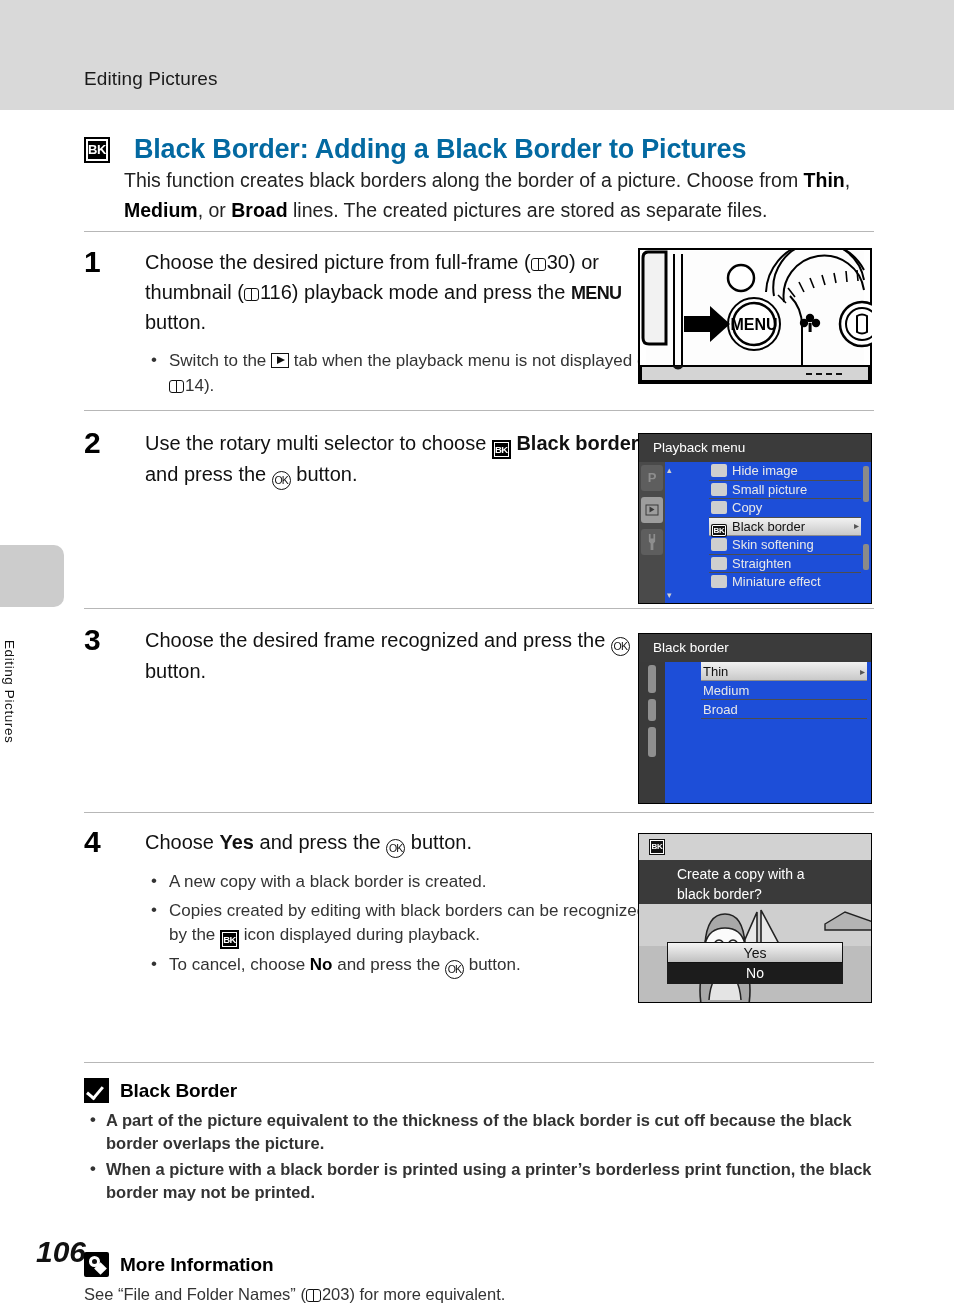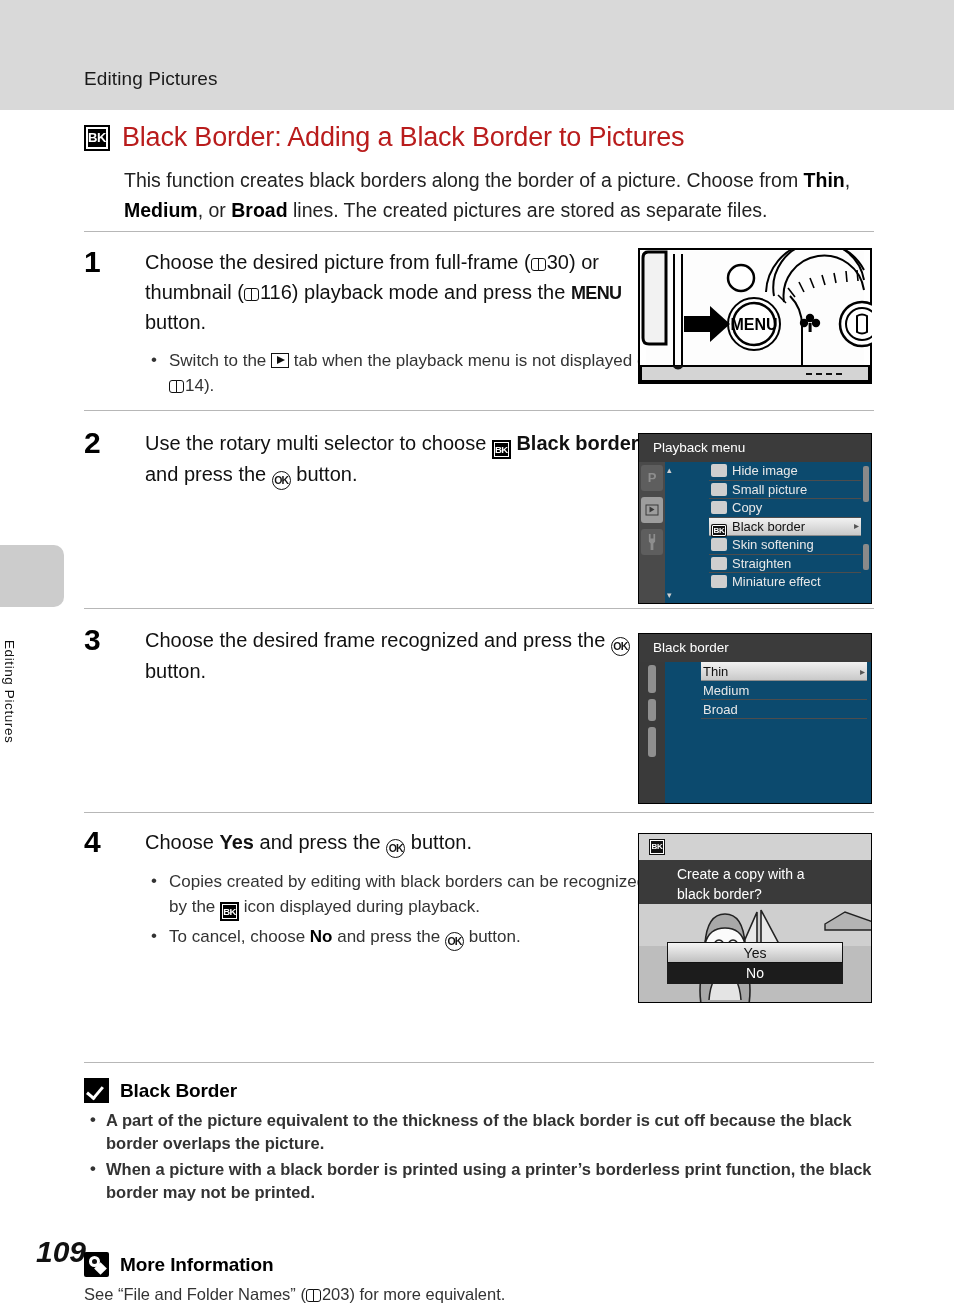--- a/index.html
+++ b/index.html
@@ -49,21 +49,21 @@
     display: inline-flex; align-items: center; justify-content: center;
     width: 26px; height: 26px; background: #000;
     border: 2px solid #000; outline: 2px solid #fff; outline-offset: -4px;
     flex: none;
   }
   .bk-badge span {
     color: #fff; font-size: 13px; font-weight: bold;
     letter-spacing: -0.5px; line-height: 1; font-family: "Liberation Sans", sans-serif;
   }
   .sec-heading h1 {
-    margin: 0; font-size: 27px; font-weight: normal; letter-spacing: -0.2px; color: #b91c1c;
+    margin: 12px; font-size: 27px; font-weight: bold; letter-spacing: -0.2px; color: #0369a1;
   }
 
   .intro {
     position: absolute; left: 84px; top: 166px; width: 790px;
     font-size: 19.5px; line-height: 1.52; color: #222; margin-left: 40px;
   }
   .intro b { font-weight: bold; color: #000; }
 
   hr.rule {
     position: absolute; left: 84px; width: 790px; height: 0;
@@ -98,21 +98,21 @@
     vertical-align: -1px; margin-right: 1px;
   }
   .gl-book::before, .gl-book::after {
     content: ""; position: absolute; top: 0; width: 6px; height: 11px;
     border: 1.4px solid #111; border-radius: 3px 0 0 3px;
   }
   .gl-book::before { left: 0; }
   .gl-book::after { right: 0; border-radius: 0 3px 3px 0; }
   .gl-ok {
     display: inline-block; width: 19px; height: 19px; border: 1.8px solid #111;
-    border-radius: 50%; font-size: 10.5px; font-weight: bold; line-height: 16px;
+    border-radius: 50%; font-size: 10.5px; font-weight: normal; line-height: 16px;
     text-align: center; vertical-align: -3px; letter-spacing: -0.8px; color: #111;
   }
   .gl-menu {
     font-weight: bold; font-size: 18px; letter-spacing: -0.6px;
     font-family: "Liberation Sans", sans-serif;
   }
   .gl-play {
     display: inline-block; width: 18px; height: 15px; border: 1.8px solid #111;
     vertical-align: -2px; position: relative;
   }
@@ -130,21 +130,21 @@
 
   
   .figure { position: absolute; }
 
   
   .cam-wrap { left: 638px; top: 248px; width: 234px; height: 136px; }
   .cam-svg { display: block; width: 234px; height: 136px; }
 
   
   .lcd {
-    width: 234px; background: #0c4a6e; position: relative;
+    width: 234px; background: #1d4ed8; position: relative;
     border: 1px solid #000; overflow: hidden;
     font-size: 0;
   }
   .lcd-title {
     height: 28px; background: #3b3b3b; color: #fff;
     font-size: 13.5px; line-height: 28px; padding-left: 14px;
     font-family: "Liberation Sans", sans-serif;
   }
   .lcd-body { position: relative; }
   .lcd-tabs {
@@ -283,21 +283,21 @@
   .note-text { font-size: 16.5px; line-height: 1.45; color: #333; }
 </style>
 </head>
 <body>
 
 <div class="header-band"></div>
 <div class="header-title">Editing Pictures</div>
 
 <div class="side-tab"></div>
 <div class="side-vert-text">Editing Pictures</div>
-<div class="page-number">109</div>
+<div class="page-number">106</div>
 
 <div class="sec-heading">
   <span class="bk-badge">
       <span>BK</span>
     </span>
   <h1>Black Border: Adding a Black Border to Pictures</h1>
 </div>
 
 <div class="intro">
   <span>This function creates black borders along the border of a picture. Choose from </span><b>Thin</b><span>, </span><b>Medium</b><span>, or </span><b>Broad</b><span> lines. The created pictures are stored as separate files.</span>
@@ -447,20 +447,21 @@
   </div>
 </div>
 
 <hr class="rule" style="top:812px">
 
 <div class="step" style="top:827px; height:180px">
   <div class="step-num">4</div>
   <div class="step-body">
     <span>Choose </span><b>Yes</b><span> and press the </span><span class="gl-ok">OK</span><span> button.</span>
     <ul class="bullets">
+      <li><span>A new copy with a black border is created.</span></li>
       <li><span>Copies created by editing with black borders can be recognized by the </span><span class="gl-bk">BK</span><span> icon displayed during playback.</span></li>
       <li><span>To cancel, choose </span><b>No</b><span> and press the </span><span class="gl-ok">OK</span><span> button.</span></li>
     </ul>
   </div>
 </div>
 
 <div class="figure" style="left:638px; top:833px;">
   <div class="dlg">
     <div class="dlg-top">
       <div class="dlg-bkicon">BK</div>

